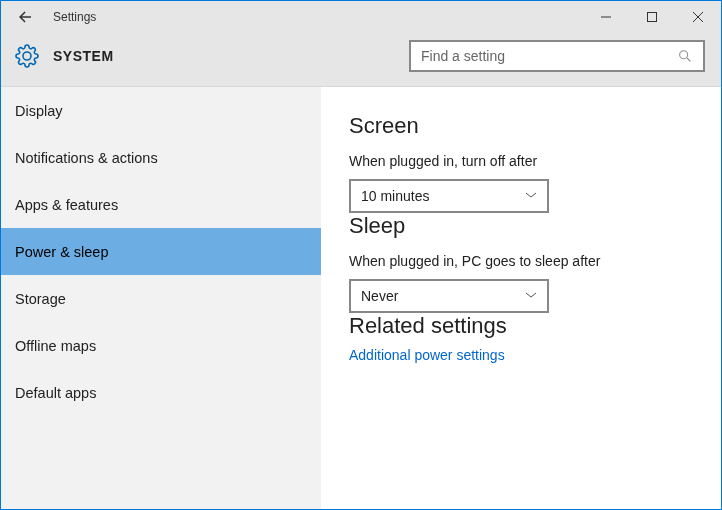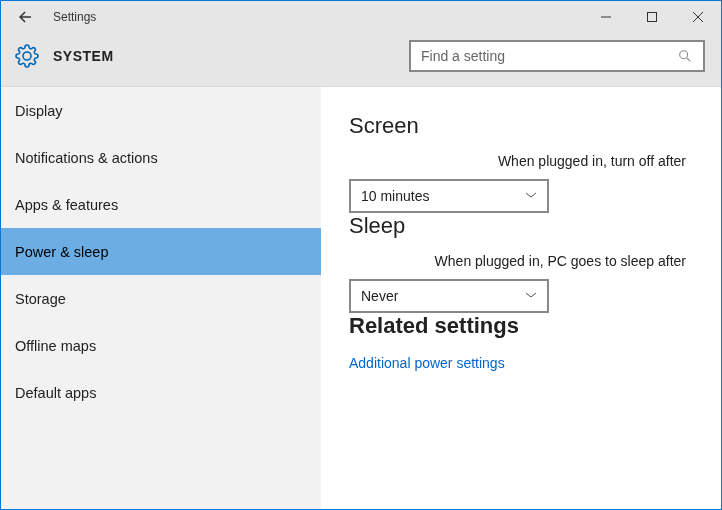--- a/index.html
+++ b/index.html
@@ -16,26 +16,26 @@
   .header-title { font-size: 14px; font-weight: 600; letter-spacing: 0.5px; color: #222; padding-left: 12px; flex: 1; }
   .search { width: 296px; height: 32px; border: 2px solid #888; background: #fff; display: flex; align-items: center; padding: 0 10px; margin-right: 4px; color: #666; }
   .search-ph { flex: 1; font-size: 14px; color: #666; }
   .search-i { width: 16px; height: 16px; }
   .body { display: flex; height: calc(510px - 32px - 54px - 2px); }
   .sidebar { width: 320px; background: #f2f2f2; overflow: hidden; }
   .side-item { height: 47px; display: flex; align-items: center; padding-left: 14px; font-size: 14.5px; color: #222; border-bottom: 0; }
   .side-item.active { background: #6caee4; color: #000; }
   .main { flex: 1; padding: 26px 35px 10px 28px; overflow: hidden; }
   .h2 { font-size: 22px; font-weight: 400; color: #222; margin-bottom: 14px; }
-  .lbl { font-size: 14px; color: #222; margin-bottom: 10px; text-align: right; }
+  .lbl { font-size: 14px; color: #222; margin-bottom: 10px; }
   .select { width: 200px; height: 34px; border: 2px solid #888; display: flex; align-items: center; padding: 0 10px; font-size: 14px; color: #222; position: relative; }
   .select .chev { position: absolute; right: 10px; }
   .chev svg { width: 12px; height: 12px; }
   .link { color: #0066cc; font-size: 14px; }
-  .section-spacer { margin-bottom: 16px; font-weight: bold; }
+  .section-spacer { margin-bottom: 8px; }
 </style>
 </head>
 <body>
 
 <div class="titlebar">
   <div class="back-btn">
     <svg viewBox="0 0 24 24">
         <path d="M20 11H7.8l5-5L11.4 4.6 4 12l7.4 7.4L12.8 18l-5-5H20z" fill="#333"></path>
       </svg>
   </div>

